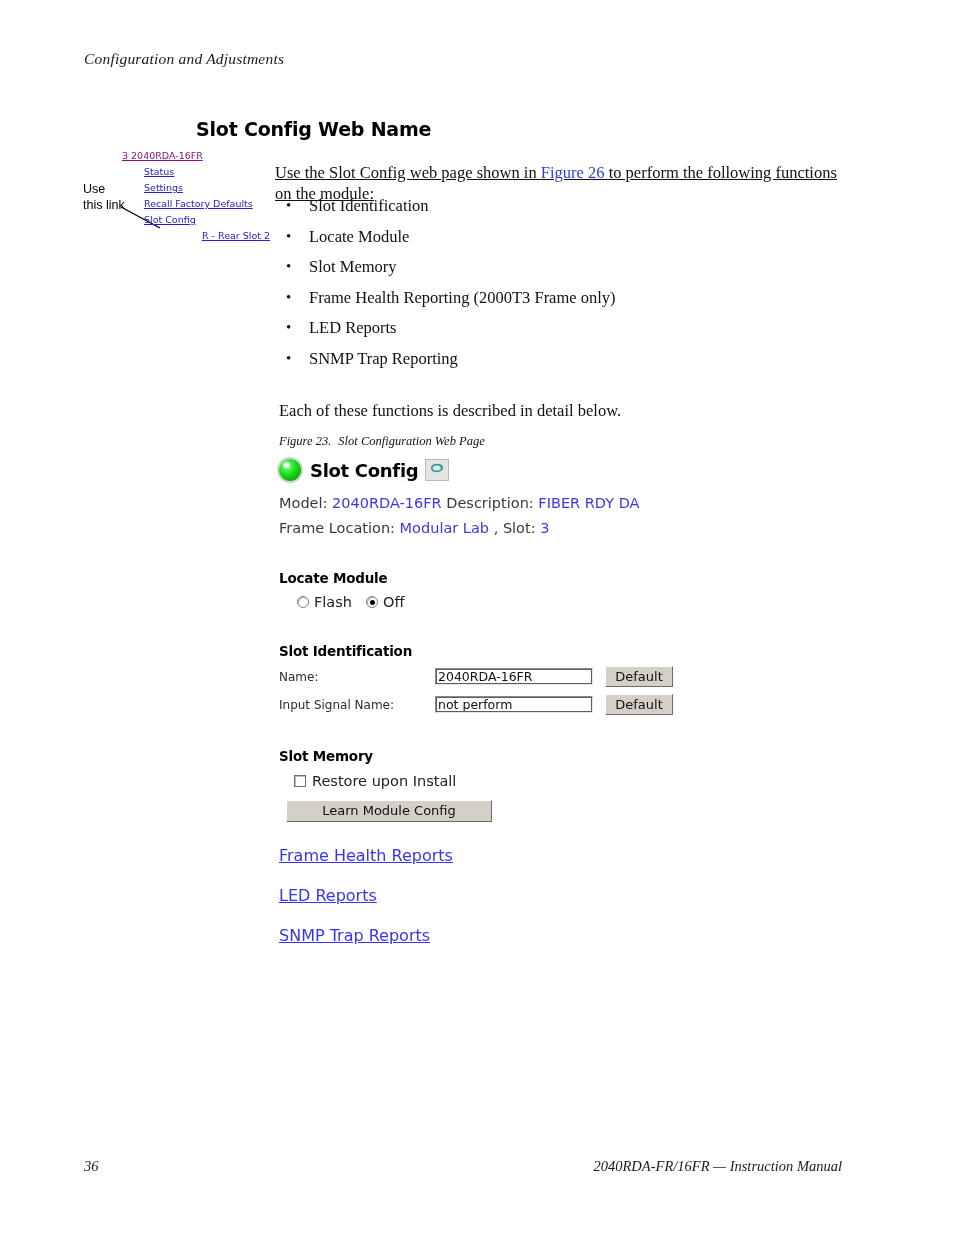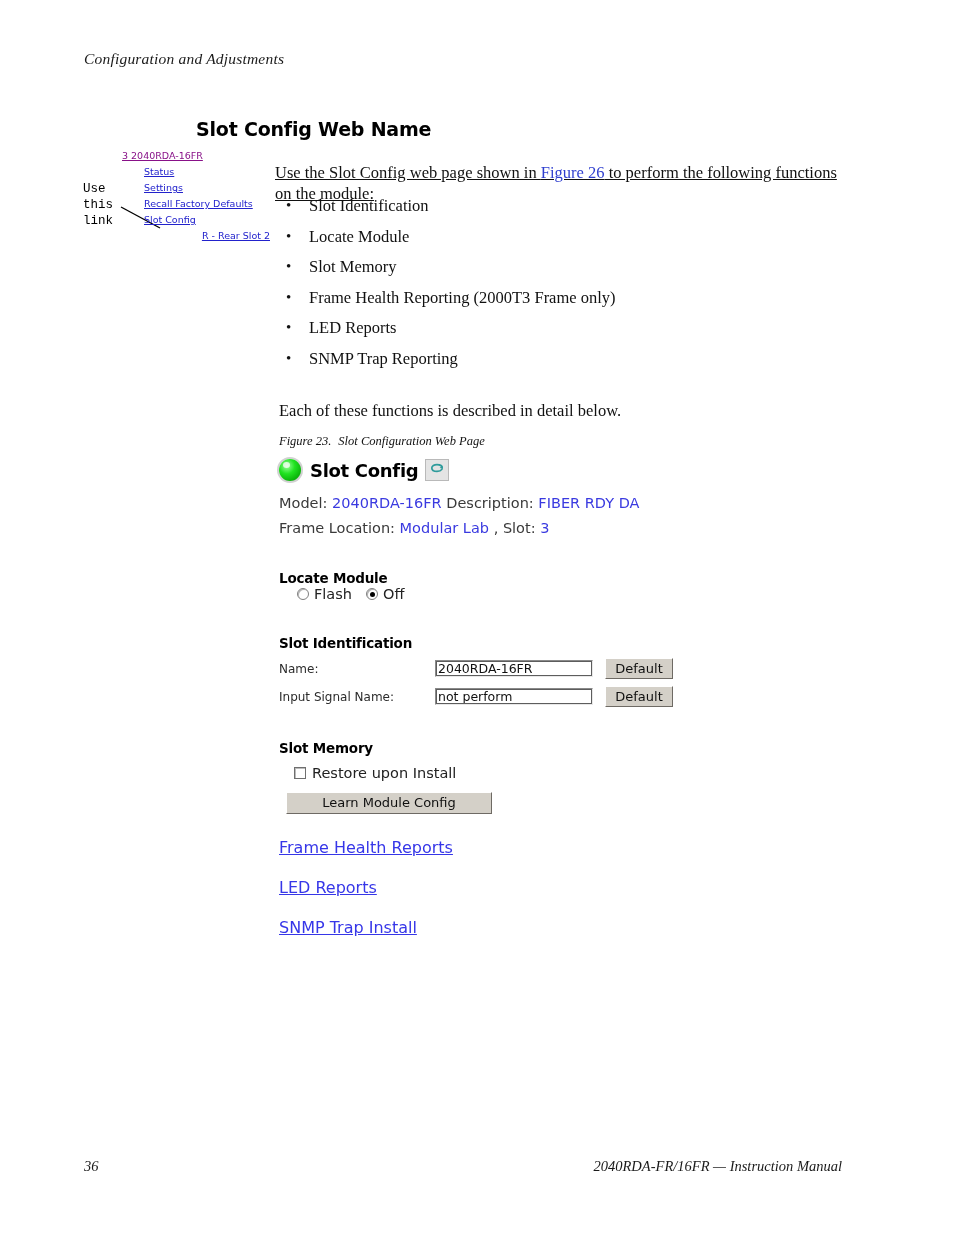--- a/index.html
+++ b/index.html
@@ -47,21 +47,21 @@
     left: 80px;
     top: 148px;
     width: 190px;
     height: 106px;
   }
   .callout-label {
     position: absolute;
     left: 3px;
     top: 33px;
     width: 42px;
-    font-family: Liberation Mono, monospace;
+    font-family: Liberation Sans, sans-serif;
     font-size: 12.5px;
     line-height: 16px;
     color: #000000;
     text-align: left;
   }
   .callout-leader {
     position: absolute;
     left: 40px;
     top: 58px;
     width: 42px;
@@ -216,21 +216,21 @@
     font-family: "DejaVu Sans", sans-serif;
     font-weight: bold;
     font-size: 13.5px;
     color: #000000;
     letter-spacing: -0.2px;
   }
 
   
   .locate-block { margin-top: 29px; }
   .radio-row {
-    margin-top: 0;
+    margin-top: 8px;
     padding-left: 18px;
     display: flex;
     align-items: center;
     font-family: "DejaVu Sans", sans-serif;
     font-size: 14.5px;
     color: #222222;
   }
   .radio-opt {
     display: flex;
     align-items: center;
@@ -488,21 +488,21 @@
       <div class="check-row">
         <span class="checkbox"></span>
         <span>Restore upon Install</span>
       </div>
       <div class="gray-btn btn-learn">Learn Module Config</div>
     </div>
 
     <div class="report-links">
       <span class="report-link">Frame Health Reports</span>
       <span class="report-link">LED Reports</span>
-      <span class="report-link">SNMP Trap Install</span>
+      <span class="report-link">SNMP Trap Reports</span>
     </div>
 
   </div>
 
   <div class="footer-page">36</div>
   <div class="footer-title">2040RDA-FR/16FR — Instruction Manual</div>
 
 </div>
 
 </body></html>

